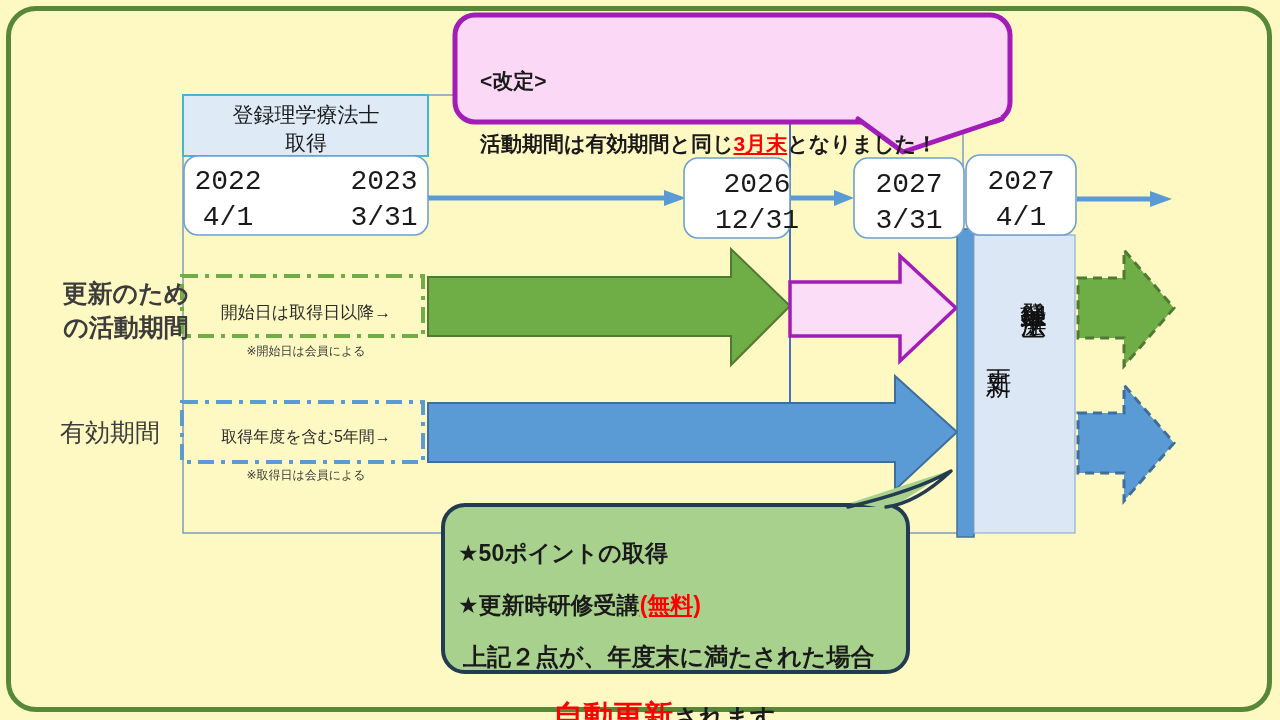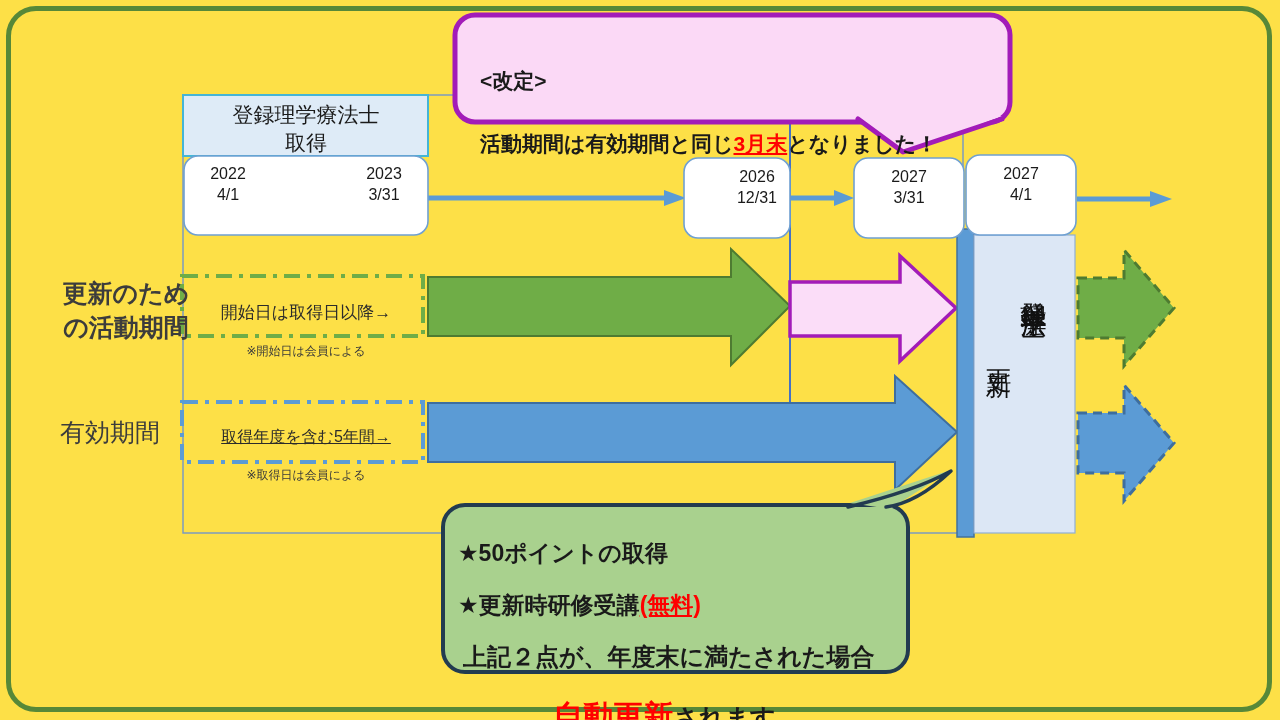--- a/index.html
+++ b/index.html
@@ -1,16 +1,16 @@
 <!DOCTYPE html>
 <html><head>
 <meta charset="utf-8">
 <style>
   html,body{margin:0;padding:0;background:#fff;}
-  #stage{position:relative;width:1280px;height:720px;background:#fde047;overflow:hidden;
+  #stage{position:relative;width:1280px;height:720px;background:#fef9c3;overflow:hidden;
          font-family:"Liberation Sans","DejaVu Sans",sans-serif;color:#1a1a1a;}
   #outer-frame{position:absolute;left:6px;top:6px;width:1256px;height:696px;
                border:5px solid #578838;border-radius:30px;}
   svg.layer{position:absolute;left:0;top:0;}
   
   .mainbox{fill:none;stroke:#7396C8;stroke-width:1.4;}
   .acqbox{fill:#DEEBF7;stroke:#45B5D6;stroke-width:2;}
   .datebox{fill:#ffffff;stroke:#6FA0D2;stroke-width:1.6;}
   .tl{stroke:#5B9BD5;stroke-width:5;}
   .tlh{fill:#5B9BD5;}
@@ -29,34 +29,34 @@
   .ptail-stroke{fill:none;stroke:#A21CB8;stroke-width:5;stroke-linejoin:round;stroke-linecap:round;}
   .gbubble{fill:#A9D18E;stroke:#223B50;stroke-width:4;}
   .gtail-fill{fill:#A9D18E;stroke:none;}
   .gtail-stroke{fill:none;stroke:#223B50;stroke-width:3.5;stroke-linejoin:round;stroke-linecap:round;}
   
   .txt{position:absolute;white-space:pre-line;}
   .center{text-align:center;}
   #top-bubble-text{left:480px;top:33px;width:516px;font-weight:bold;font-size:21px;line-height:1.5;}
   .red-u{color:#FF0000;text-decoration:underline;}
   #acq-label{left:186px;top:101px;width:240px;font-size:21px;line-height:1.33;}
-  .date{font-size:16px;line-height:1.3;}
+  .date{font-size:28px;line-height:1.3;font-family:Liberation Mono, monospace;}
   #date-0{left:187px;top:164px;width:82px;}
   #date-1{left:341px;top:164px;width:86px;}
   #date-2{left:685px;top:167px;width:104px;margin-left:20px;}
   #date-3{left:855px;top:167px;width:108px;}
   #date-4{left:966px;top:164px;width:110px;}
   .rowlabel{font-size:25px;color:#3c3c3c;line-height:1.35;}
   #row-label-0{left:44px;top:277px;width:164px;font-weight:bold;}
   #row-label-1{left:28px;top:416px;width:164px;}
   .boxnote{font-size:17px;color:#2b2b2b;line-height:1.25;}
   .boxsub{font-size:12px;color:#3a3a3a;margin-top:2px;}
   #dash-text-0{left:192px;top:284px;width:228px;}
   #dash-text-1{left:192px;top:409px;width:228px;}
-  #dash-text-1 .boxnote{font-size:16px;text-decoration:underline;}
+  #dash-text-1 .boxnote{font-size:16px;}
   .vtxt{position:absolute;writing-mode:vertical-rl;text-orientation:upright;font-size:26px;
         letter-spacing:2px;color:#111;}
   #renew-main{left:1017px;top:281px;}
   #renew-sub{left:982px;top:349px;}
   #bottom-bubble-text{left:458px;top:517px;width:438px;font-weight:bold;line-height:1.32;}
   .bb-l12{font-size:23px;}
   .bb-l3{font-size:24px;padding-left:5px;}
   .bb-l4{font-size:25px;text-align:center;margin-top:2px;}
   .bb-l4 .red-u{font-size:30px;}
 </style>

